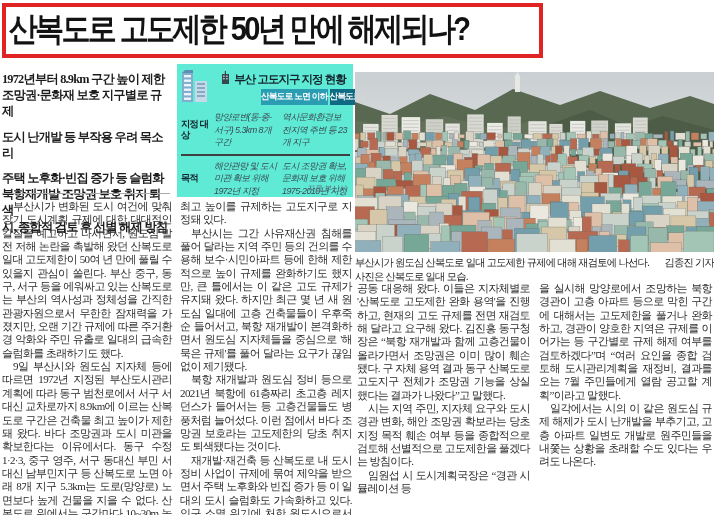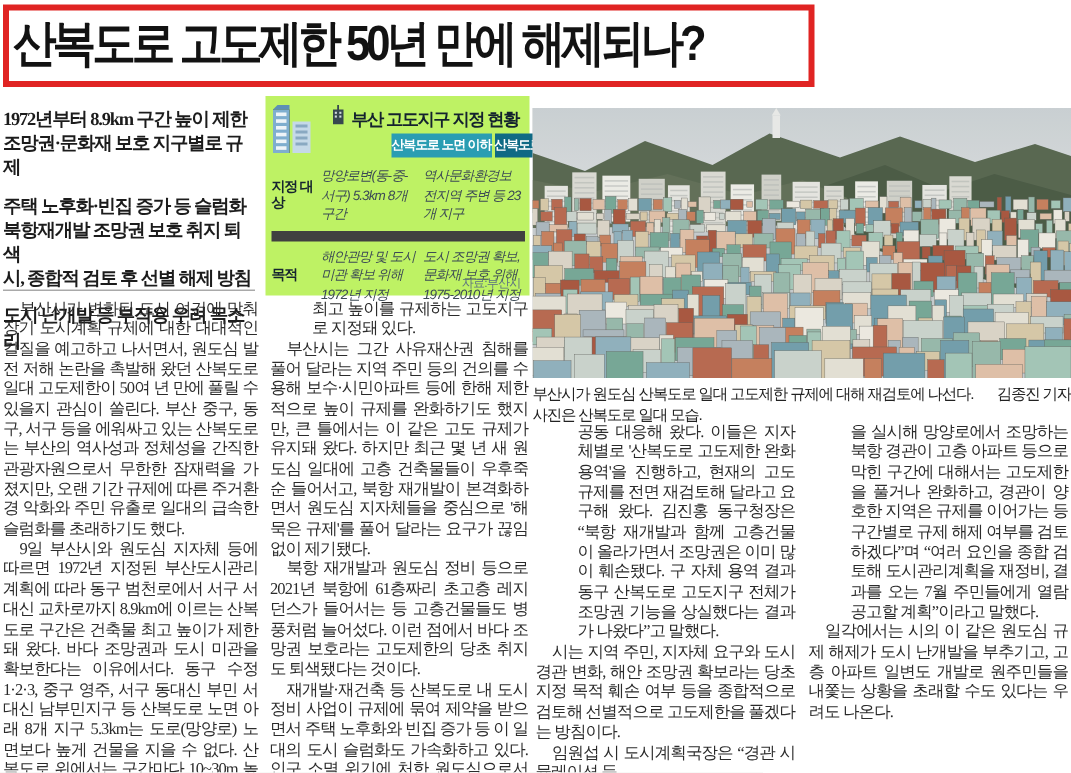--- a/index.html
+++ b/index.html
@@ -14,51 +14,51 @@
     transform:scaleX(.88);transform-origin:left center;padding-left:3px;}
 
   
   .summary{position:absolute;left:2px;top:71px;width:169px;
     font-weight:bold;font-size:12.3px;line-height:16.2px;letter-spacing:-0.8px;color:#1c1c1c;}
   .summary .grp{margin-bottom:9px;}
   .summary-divider{position:absolute;left:2px;top:193px;width:168px;height:0;border-top:1px solid #a9a9a9;}
 
   
   .infographic{position:absolute;left:177px;top:64px;width:176px;height:133px;
-    background:#bef264;font-family:"Liberation Sans","DejaVu Sans",sans-serif;}
+    background:#5eead4;font-family:"Liberation Sans","DejaVu Sans",sans-serif;}
   .ig-title-row{position:absolute;left:40px;top:6px;width:132px;height:18px;
     display:flex;align-items:center;justify-content:center;gap:3px;}
   .ig-title{font-weight:bold;font-size:11.5px;letter-spacing:-1px;color:#14222e;}
   .ig-bigicon{position:absolute;left:4px;top:5px;}
   .ig-headers{position:absolute;left:40px;top:25px;width:133px;display:flex;gap:2px;padding-left:44px;}
   .ig-header{flex:1;height:16px;display:flex;align-items:center;justify-content:center;
     color:#fff;font-weight:bold;font-size:8.6px;letter-spacing:-0.7px;white-space:nowrap;}
   .ig-h1{background:#2a9db2;}
   .ig-h2{background:#0f6a84;}
   .ig-body{position:absolute;left:4px;top:43px;width:169px;}
-  .ig-row{display:flex;border-bottom:7px solid #404040;padding:4px 0 5px 0;}
+  .ig-row{display:flex;border-bottom:2px solid #404040;padding:4px 0 5px 0;}
   .ig-row:last-child{border-bottom:none;}
   .ig-label{width:33px;font-weight:bold;font-size:9.3px;letter-spacing:-0.8px;color:#16242f;
     display:flex;align-items:center;line-height:11px;}
   .ig-val{flex:1;font-size:9px;letter-spacing:-0.6px;line-height:12.5px;color:#3c4a55;padding-right:3px;font-style:italic;}
   .ig-source{position:absolute;right:6px;bottom:3px;font-size:8px;color:#5d7182;letter-spacing:-0.5px;}
 
   
   .photo{position:absolute;left:355px;top:72px;width:359px;height:180px;overflow:hidden;background:#c7ccce;}
   .photo svg{display:block;}
   .caption-row{position:absolute;left:355px;top:256px;width:359px;display:flex;
     justify-content:space-between;font-family:"Liberation Sans","DejaVu Sans",sans-serif;
     font-size:10.3px;letter-spacing:-0.8px;color:#222;}
   .caption-credit{white-space:nowrap;padding-left:8px;}
 
   
   .col{position:absolute;text-align:justify;font-size:11px;line-height:13.35px;
     letter-spacing:-0.6px;color:#2b2b2b;}
   .col p{margin:0;text-indent:11px;}
-  .col p.cont{text-indent:0;margin-left:28px;}
+  .col p.cont{text-indent:0;}
   .col-1{left:2px;top:200px;width:170px;}
   .col-2{left:180px;top:200px;width:172px;}
   .col-3{left:357px;top:282px;width:173px;}
   .col-4{left:539px;top:282px;width:173px;}
   .byline{text-align:right;margin-top:3px;font-size:10.3px;color:#4a4a4a;letter-spacing:-0.3px;
     font-family:"Liberation Sans","DejaVu Sans",sans-serif;}
 </style>
 </head>
 <body>
 
@@ -67,26 +67,26 @@
   <div class="headline-box">
     <span class="headline-text">산복도로 고도제한 50년 만에 해제되나?</span>
   </div>
 
   <div class="summary">
     <div class="grp">
       <div>1972년부터 8.9km 구간 높이 제한</div>
       <div>조망권·문화재 보호 지구별로 규제</div>
     </div>
     <div class="grp">
+      <div>도시 난개발 등 부작용 우려 목소리</div>
+    </div>
+    <div class="grp">
       <div>주택 노후화·빈집 증가 등 슬럼화</div>
       <div>북항재개발 조망권 보호 취지 퇴색</div>
       <div>시, 종합적 검토 후 선별 해제 방침</div>
-    </div>
-    <div class="grp">
-      <div>도시 난개발 등 부작용 우려 목소리</div>
     </div>
   </div>
   <div class="summary-divider"></div>
 
   <div class="infographic">
     <span class="ig-bigicon">
       <svg width="34" height="34" viewBox="0 0 34 34">
         <rect x="1" y="4" width="11" height="29" fill="#7fae cf"></rect>
         <rect x="1" y="4" width="11" height="29" fill="#7faecf"></rect>
         <polygon points="1,4 12,4 12,1 4,1" fill="#5d8fb5"></polygon>

